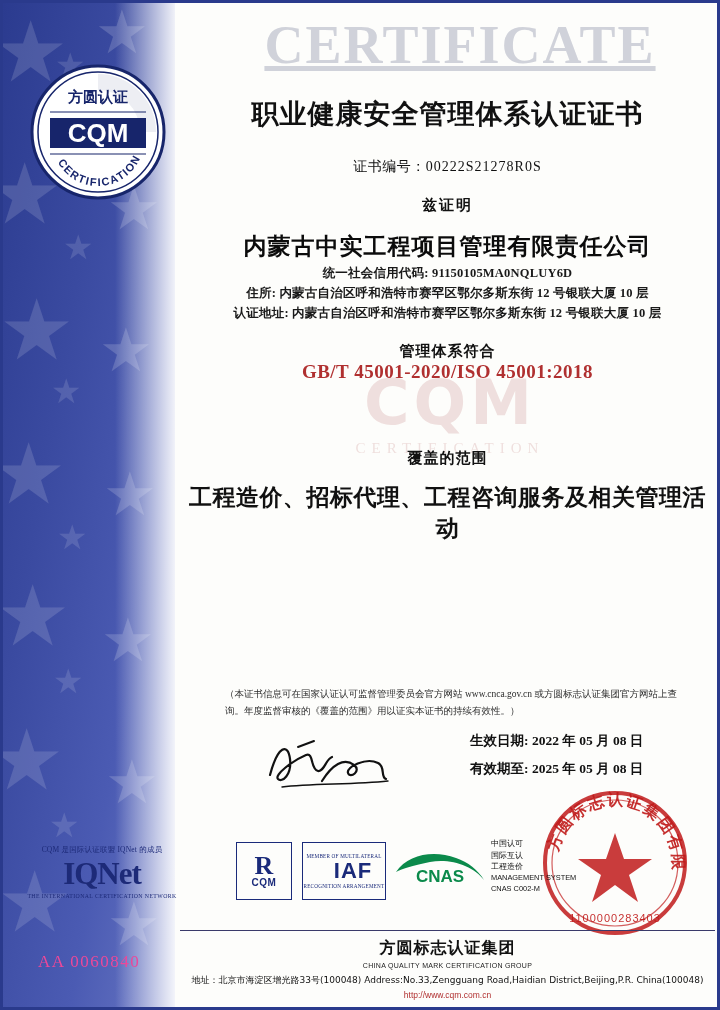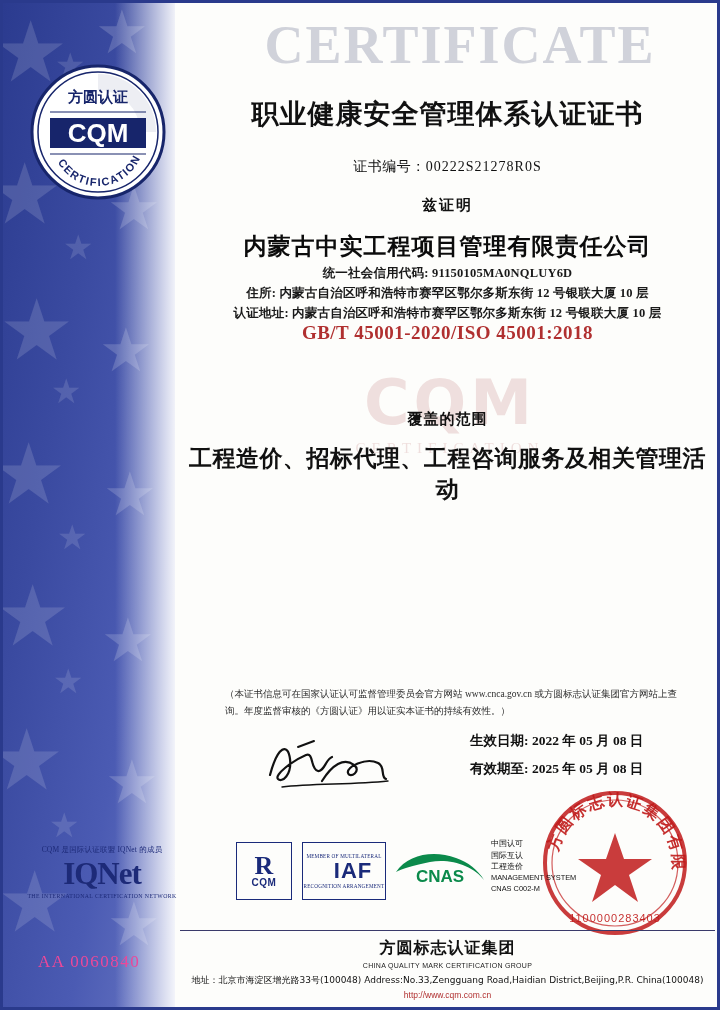--- a/index.html
+++ b/index.html
@@ -64,20 +64,21 @@
     width: 500px;
     text-align: center;
     font-family: "Liberation Serif", serif;
     font-weight: bold;
     font-size: 54px;
     letter-spacing: 2px;
     color: #b9bcc9;
     opacity: 0.65;
     white-space: nowrap;
     user-select: none;
+    text-decoration: underline;
   }
   
   .cqm-logo {
     position: absolute;
     left: 28px; top: 62px;
     width: 140px; height: 140px;
   }
   
   .content {
     position: absolute;
@@ -433,27 +434,28 @@
     </div>
 
     <div class="hereby">兹证明</div>
 
     <div class="company">内蒙古中实工程项目管理有限责任公司</div>
 
     <div class="meta-line">统一社会信用代码: 91150105MA0NQLUY6D</div>
     <div class="meta-line">住所: 内蒙古自治区呼和浩特市赛罕区鄂尔多斯东街 12 号银联大厦 10 层</div>
     <div class="meta-line">认证地址: 内蒙古自治区呼和浩特市赛罕区鄂尔多斯东街 12 号银联大厦 10 层</div>
 
+    <div class="conform-label">管理体系符合</div>
     <div class="standard">GB/T 45001-2020/ISO 45001:2018</div>
 
     <div class="scope-label">覆盖的范围</div>
     <div class="scope-text">工程造价、招标代理、工程咨询服务及相关管理活动</div>
   </div>
 
-  <div class="footnote">（本证书信息可在国家认证认可监督管理委员会官方网站 www.cnca.gov.cn 或方圆标志认证集团官方网站上查询。年度监督审核的《方圆认证》用以证实本证书的持续有效性。）</div>
+  <div class="footnote">（本证书信息可在国家认证认可监督管理委员会官方网站 www.cnca.gov.cn 或方圆标志认证集团官方网站上查询。年度监督审核的《覆盖的范围》用以证实本证书的持续有效性。）</div>
 
   <div class="dates">
     <div>
       <span>生效日期:</span>
       <span>2022 年 05 月 08 日</span>
     </div>
     <div>
       <span>有效期至:</span>
       <span>2025 年 05 月 08 日</span>
     </div>

